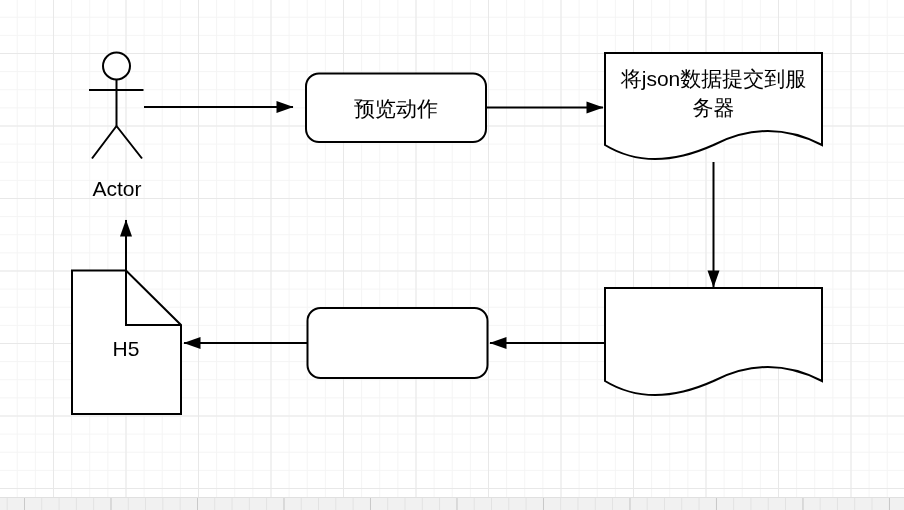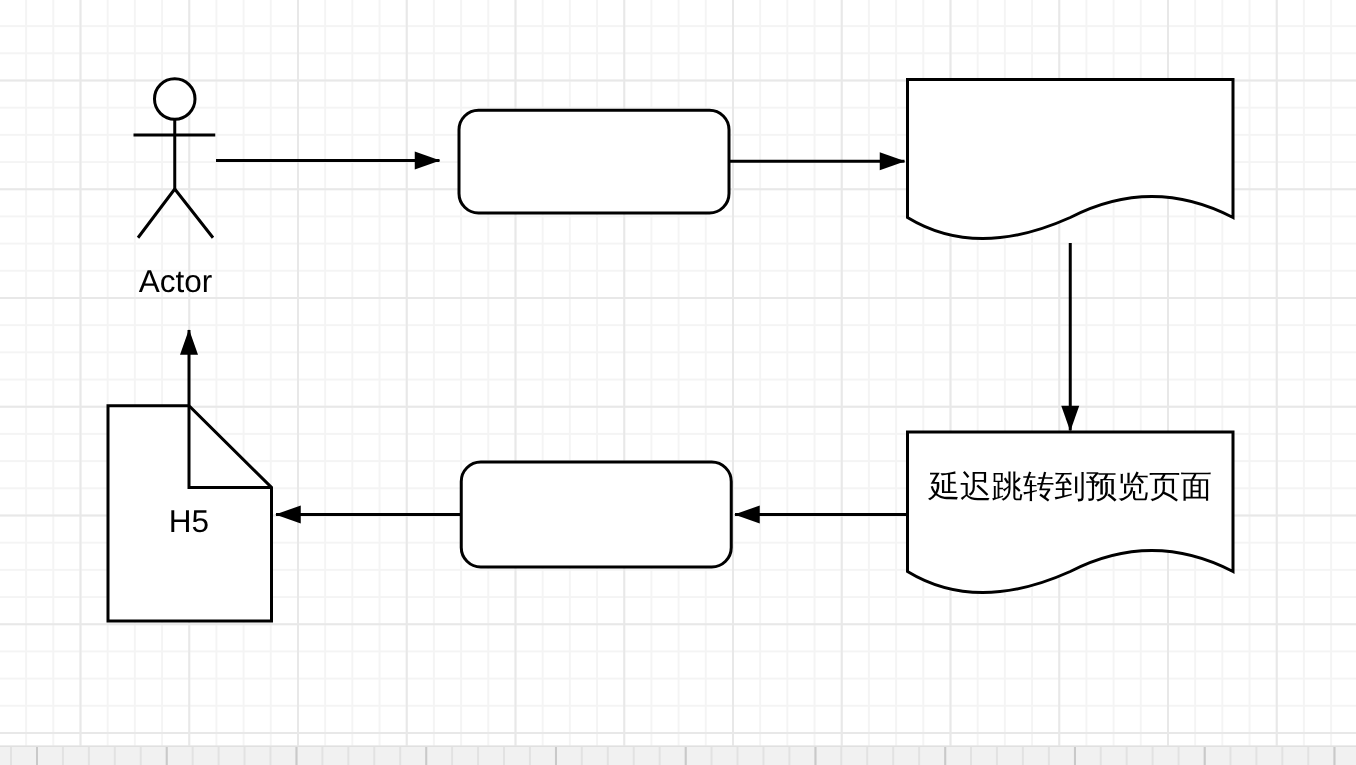--- a/index.html
+++ b/index.html
@@ -90,22 +90,23 @@
     <rect class="shape" x="307.5" y="308" width="180" height="70" rx="13" ry="13"></rect>
 
     <g>
       <path class="shape" d="M72,270.5 L126,270.5 L181,325 L181,414 L72,414 Z"></path>
       <path class="inner" d="M126,270.5 L126,325 L181,325"></path>
     </g>
   </svg>
 
   <div class="lbl" style="left:117px; top:188px;">Actor</div>
 
+  <div class="lbl" style="left:396px; top:108px;">预览动作</div>
 
+  <div class="lbl wrap" style="left:713.5px; top:93px;">将json数据提交到服务器</div>
 
-  <div class="lbl" style="left:713.5px; top:325px;">延迟跳转到预览页面</div>
 
 
   <div class="lbl" style="left:126px; top:348px;">H5</div>
 
   <div class="bottom-strip"></div>
 
 </div>
 
 </body></html>

